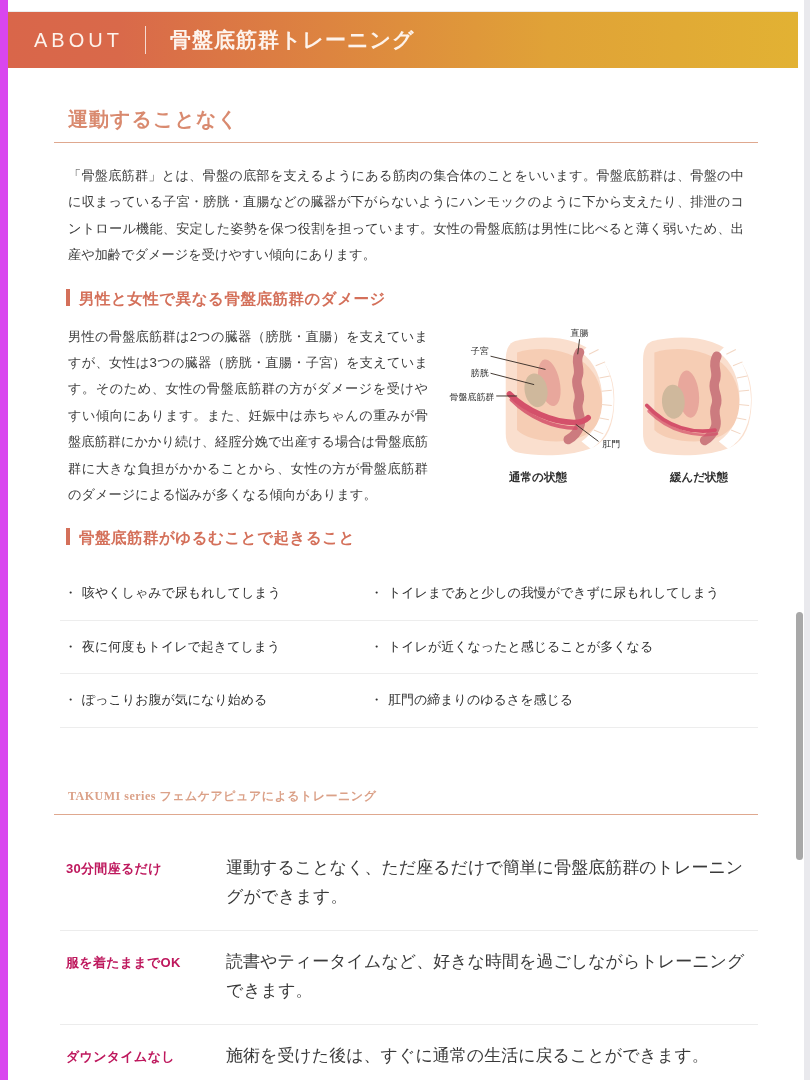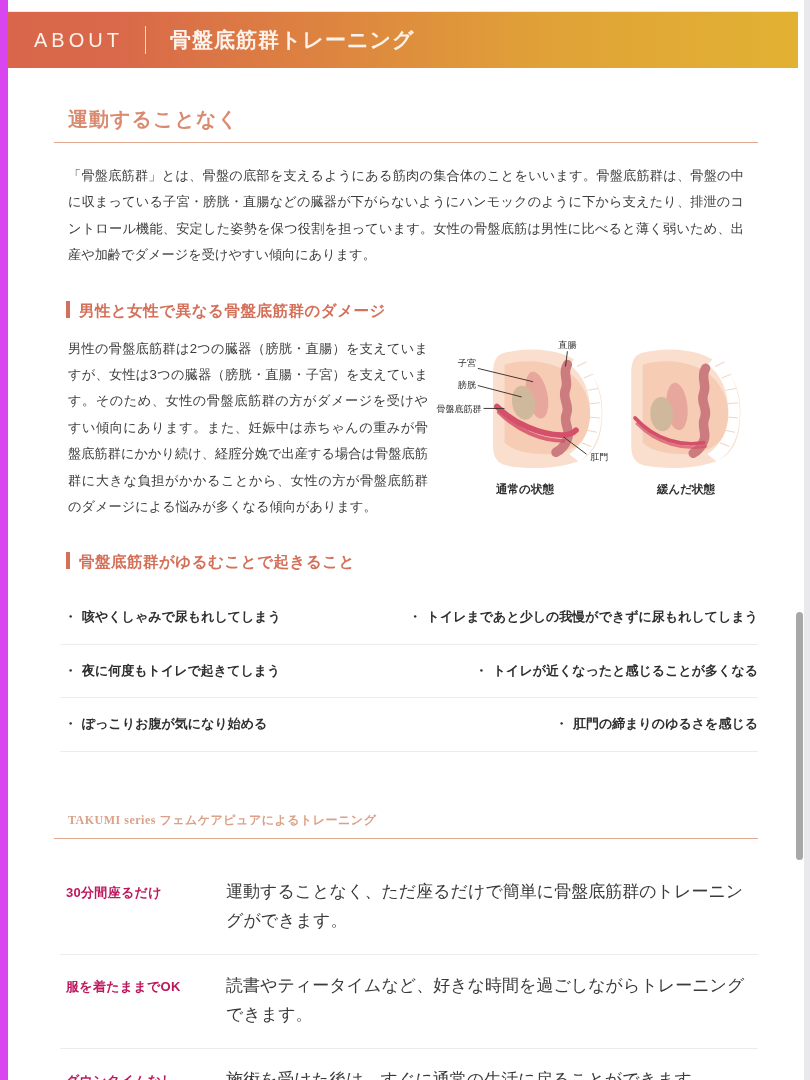--- a/index.html
+++ b/index.html
@@ -83,41 +83,42 @@
     padding: 0 14px;
     font-size: 13.2px;
     line-height: 2.0;
     color: #3c3c3c;
     text-align: justify;
   }
 
   
   .bar-head {
     display: flex;
-    margin-top: 32px;
+    margin-top: 20px;
     padding-left: 12px;
     font-size: 15.5px;
     font-weight: 700;
     color: #d4705a;
     letter-spacing: .5px;
   }
   .bar-head .tick {
     display: inline-block;
     width: 4px;
     height: 17px;
     background: #d4705a;
     margin-right: 9px;
     flex: none;
   }
 
   
   .split {
     display: flex;
     margin-top: 14px;
     padding-left: 14px;
+    gap: 13px;
   }
   .split-text {
     width: 360px;
     font-size: 13.2px;
     line-height: 2.0;
     color: #3c3c3c;
     text-align: justify;
     flex: none;
   }
   .split-fig {
@@ -138,34 +139,33 @@
     color: #2e2e2e;
     text-align: center;
   }
   .cap-left  { width: 182px; }
   .cap-right { width: 140px; }
 
   
   .sym-grid {
     margin-top: 18px;
     padding-left: 6px;
-    font-weight: bold;
   }
   .sym-row {
     display: flex;
     border-bottom: 1px solid #ededed;
   }
   .sym-cell {
     font-size: 13px;
     color: #2f2f2f;
     padding: 16px 0 17px 4px;
     line-height: 1.5;
   }
   .sym-cell.c1 { width: 300px; flex: none; }
-  .sym-cell.c2 { flex: 1; padding-left: 10px; text-align: right; }
+  .sym-cell.c2 { flex: 1; padding-left: 10px; }
   .sym-cell .dot { margin-right: 5px; }
 
   
   .feat-table {
     margin-top: 22px;
     padding-left: 6px;
   }
   .feat-row {
     display: flex;
     align-items: baseline;

